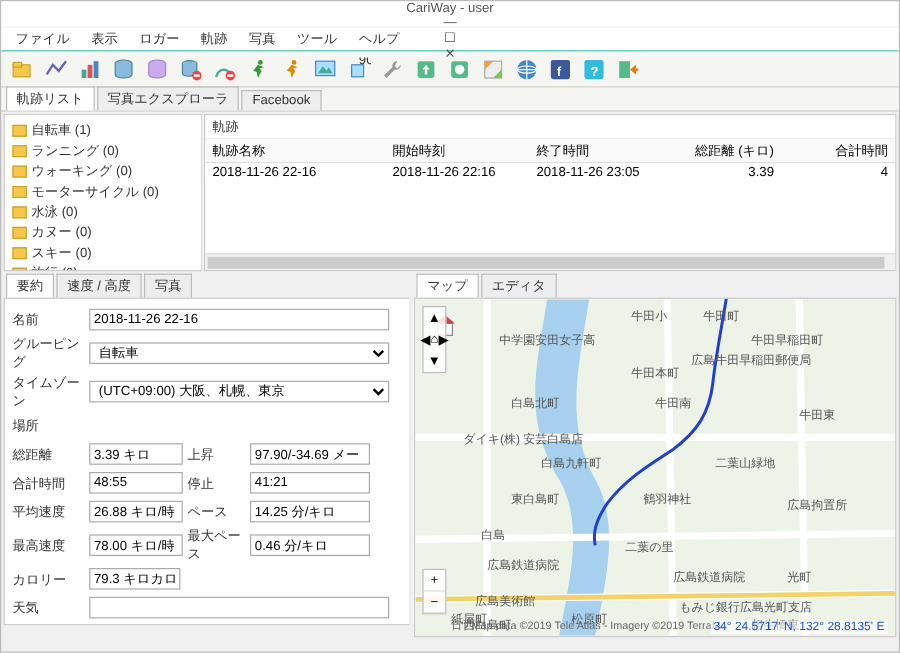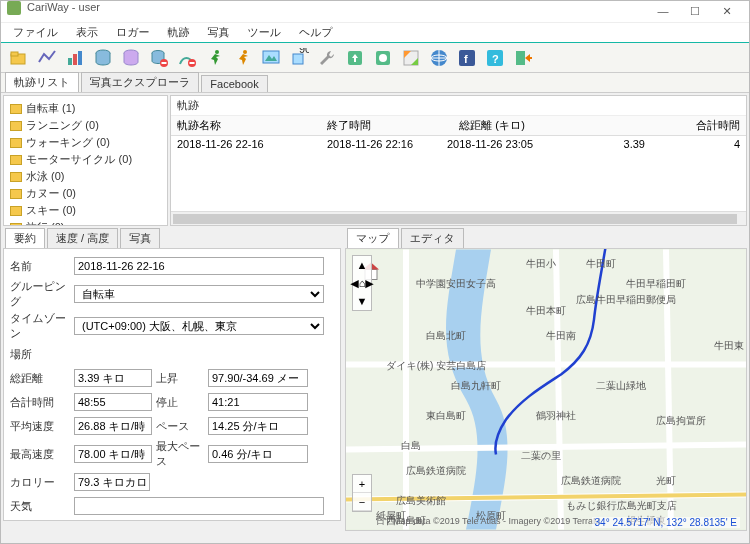--- a/index.html
+++ b/index.html
@@ -1,17 +1,17 @@
 <!DOCTYPE html>
 <html><head>
 <meta charset="utf-8">
 <style>
 * { box-sizing: border-box; margin: 0; padding: 0; font-family: "Meiryo UI", "MS UI Gothic", sans-serif; font-size: 11px; }
 body { background: #f0f0f0; width: 750px; height: 544px; overflow: hidden; border: 1px solid #bbb; }
-.titlebar { height: 22px; background: #fff; display: flex; padding: 0 6px; border-bottom: 1px solid #eee; }
+.titlebar { height: 22px; background: #fff; display: flex; align-items: center; padding: 0 6px; border-bottom: 1px solid #eee; flex-direction: column; }
 .titlebar .icon { width: 14px; height: 14px; background: #7a5; border-radius: 2px; margin-right: 6px; }
 .titlebar .title { flex: 1; color: #555; }
 .winbtn { width: 32px; height: 20px; display: flex; align-items: center; justify-content: center; color: #555; }
 .menubar { height: 20px; background: #fff; display: flex; align-items: center; padding: 0 4px; gap: 2px; border-bottom: 1px solid #14b8a6; }
 .menubar span { padding: 2px 8px; color: #333; }
 .toolbar { height: 30px; background: #f5f5f2; display: flex; align-items: center; padding: 2px 6px; gap: 4px; border-bottom: 1px solid #ccc; }
 .tbtn { width: 24px; height: 24px; display: flex; align-items: center; justify-content: center; }
 .tbtn svg { width: 20px; height: 20px; }
 .tabbar { height: 20px; background: #f5f5f2; display: flex; align-items: flex-end; padding: 0 4px; border-bottom: 1px solid #ccc; }
 .tab { padding: 2px 8px; border: 1px solid #bbb; border-bottom: none; background: #fff; margin-right: 2px; color: #333; }
@@ -232,20 +232,21 @@
     <div class="tree-item">
         <span class="folder-ico"></span>
         <span>旅行 (0)</span>
       </div>
 
   </div>
   <div class="tracks">
     <div class="tracks-hdr">軌跡</div>
     <div class="tracks-cols">
       <div class="c1">軌跡名称</div>
+      <div class="c2">開始時刻</div>
       <div class="c3">終了時間</div>
       <div class="c4">総距離 (キロ)</div>
       <div class="c5">合計時間</div>
     </div>
     <div class="tracks-body">
       <div class="tracks-row">
         <div class="c1">2018-11-26 22-16</div>
         <div class="c2">2018-11-26 22:16</div>
         <div class="c3">2018-11-26 23:05</div>
         <div class="c4">3.39</div>
@@ -352,21 +353,21 @@
       </svg>
       <div id="map-labels">
           <span class="map-label" style="left: 180px; top: 8px;">牛田小</span>
           <span class="map-label" style="left: 240px; top: 8px;">牛田町</span>
           <span class="map-label" style="left: 70px; top: 28px;">中学園安田女子高</span>
           <span class="map-label" style="left: 280px; top: 28px;">牛田早稲田町</span>
           <span class="map-label" style="left: 230px; top: 44px;">広島牛田早稲田郵便局</span>
           <span class="map-label" style="left: 180px; top: 55px;">牛田本町</span>
           <span class="map-label" style="left: 80px; top: 80px;">白島北町</span>
           <span class="map-label" style="left: 200px; top: 80px;">牛田南</span>
-          <span class="map-label" style="left: 320px; top: 90px; padding-left: 48px;">牛田東</span>
+          <span class="map-label" style="left: 320px; top: 90px;">牛田東</span>
           <span class="map-label" style="left: 40px; top: 110px;">ダイキ(株) 安芸白島店</span>
           <span class="map-label" style="left: 105px; top: 130px;">白島九軒町</span>
           <span class="map-label" style="left: 250px; top: 130px;">二葉山緑地</span>
           <span class="map-label" style="left: 80px; top: 160px;">東白島町</span>
           <span class="map-label" style="left: 190px; top: 160px;">鶴羽神社</span>
           <span class="map-label" style="left: 310px; top: 165px;">広島拘置所</span>
           <span class="map-label" style="left: 55px; top: 190px;">白島</span>
           <span class="map-label" style="left: 175px; top: 200px;">二葉の里</span>
           <span class="map-label" style="left: 60px; top: 215px;">広島鉄道病院</span>
           <span class="map-label" style="left: 215px; top: 225px;">広島鉄道病院</span>

